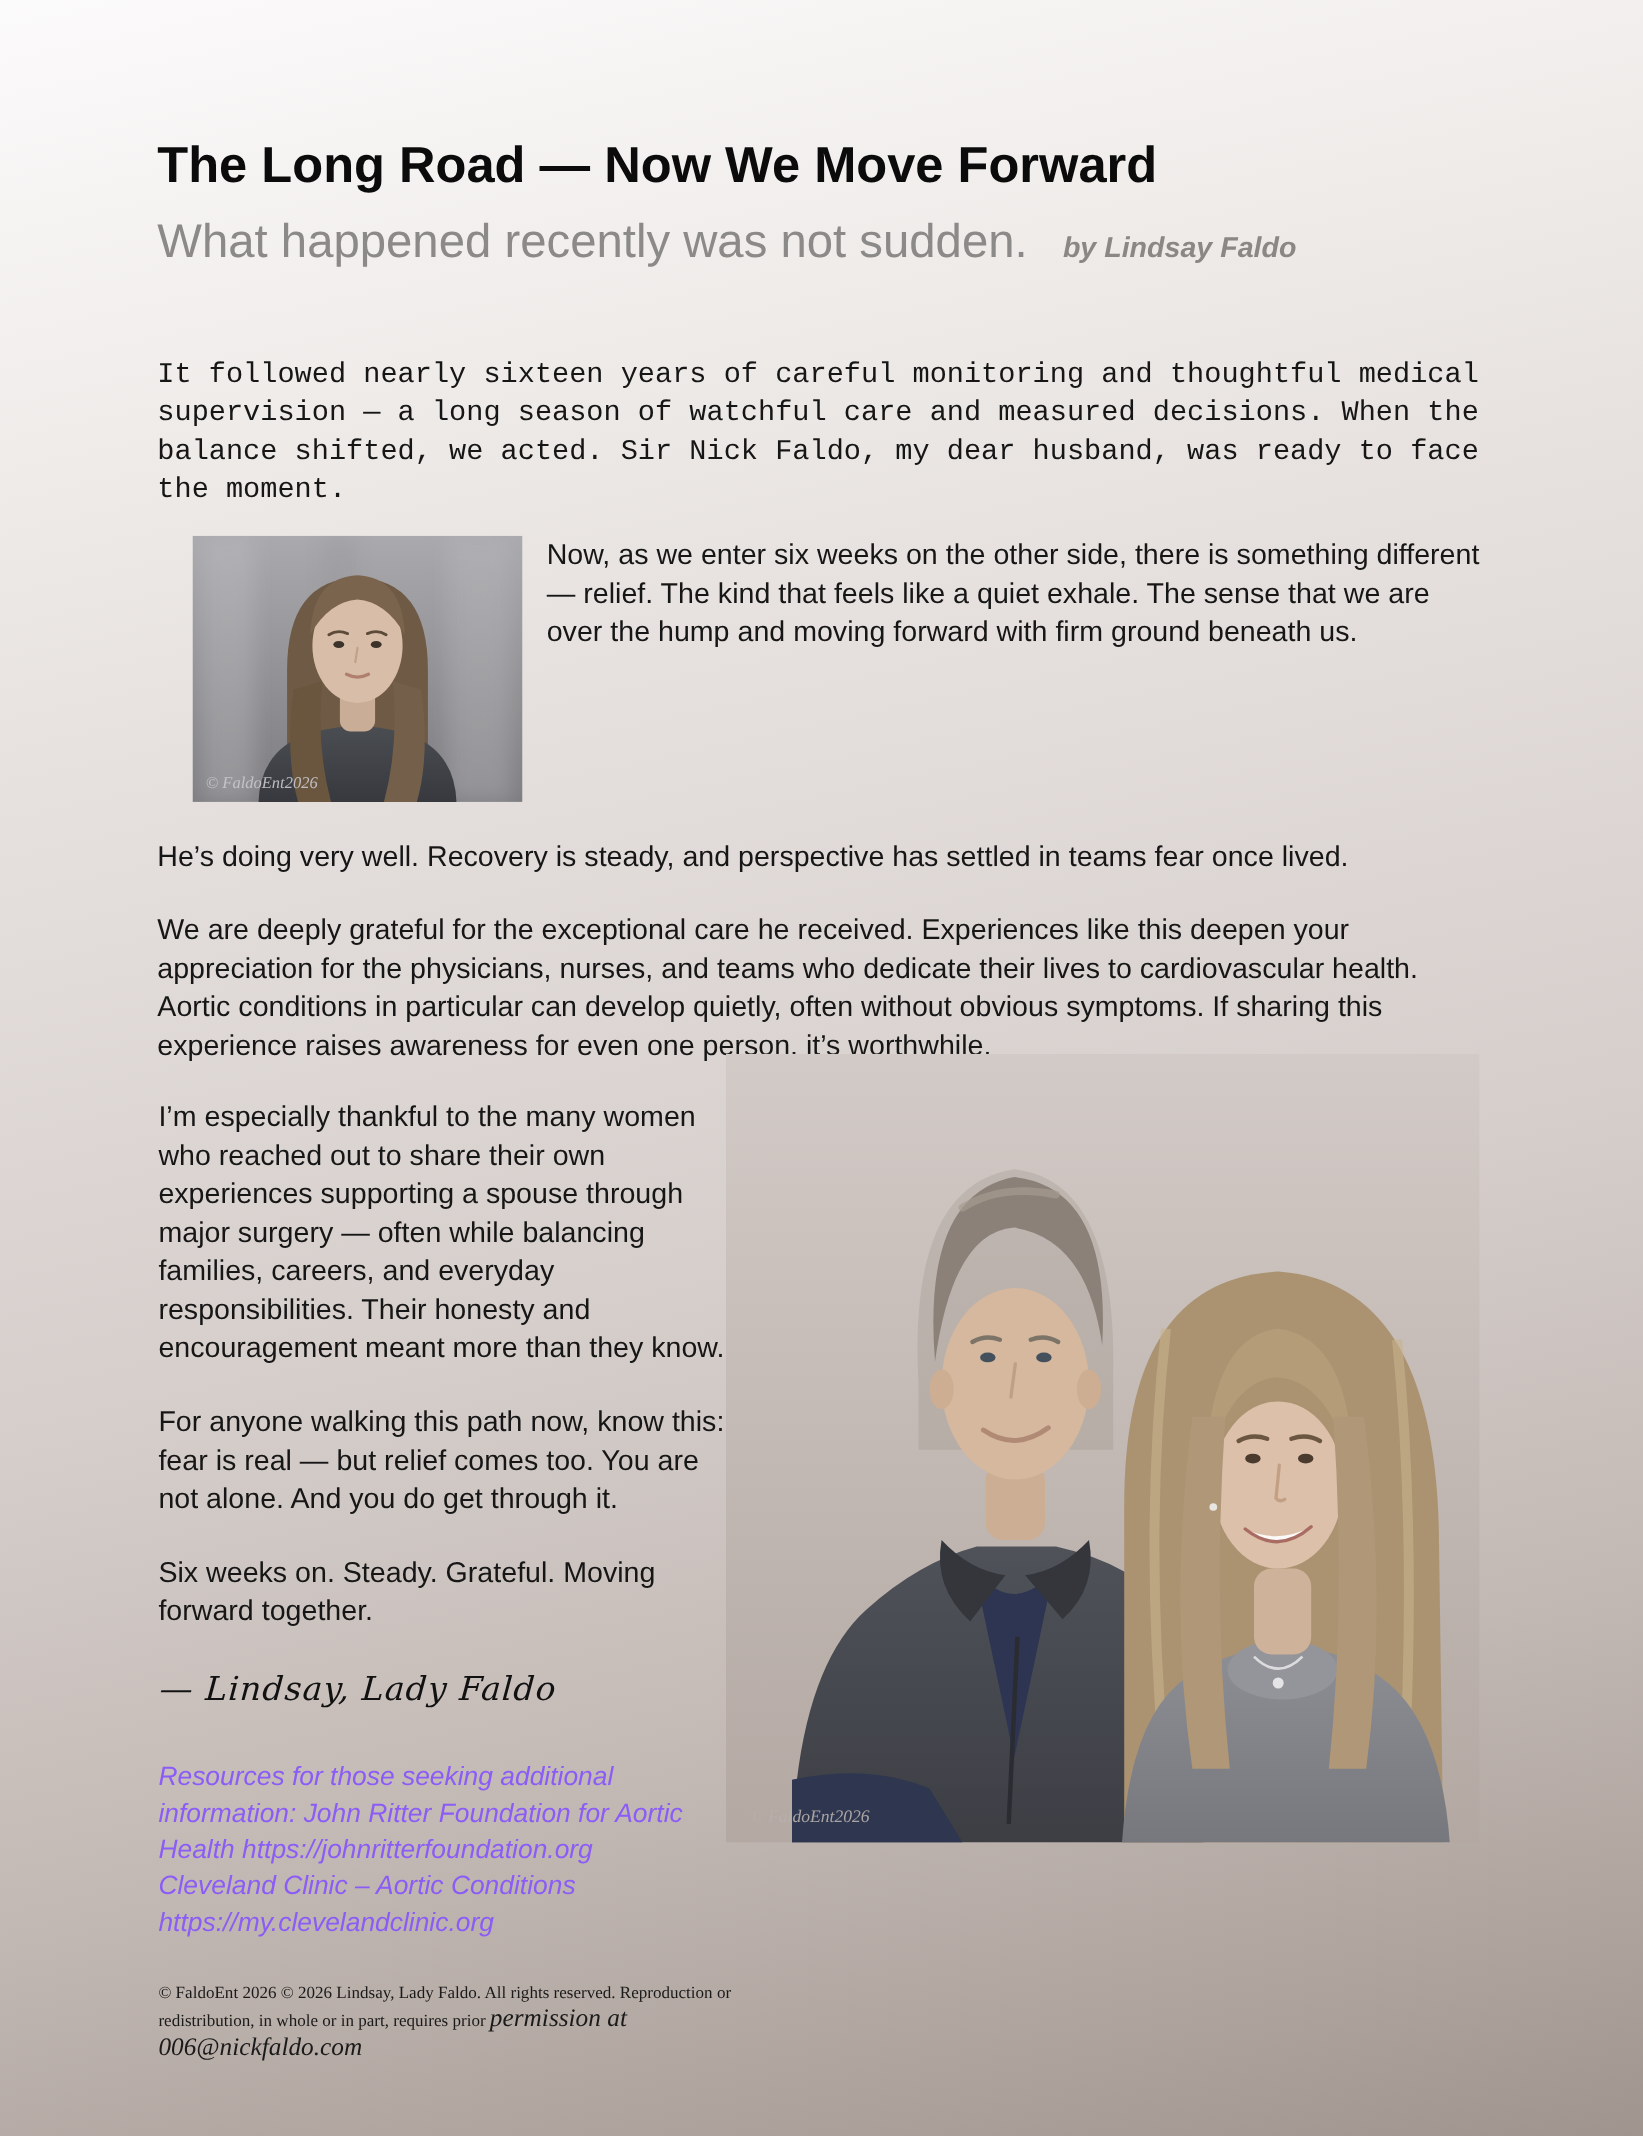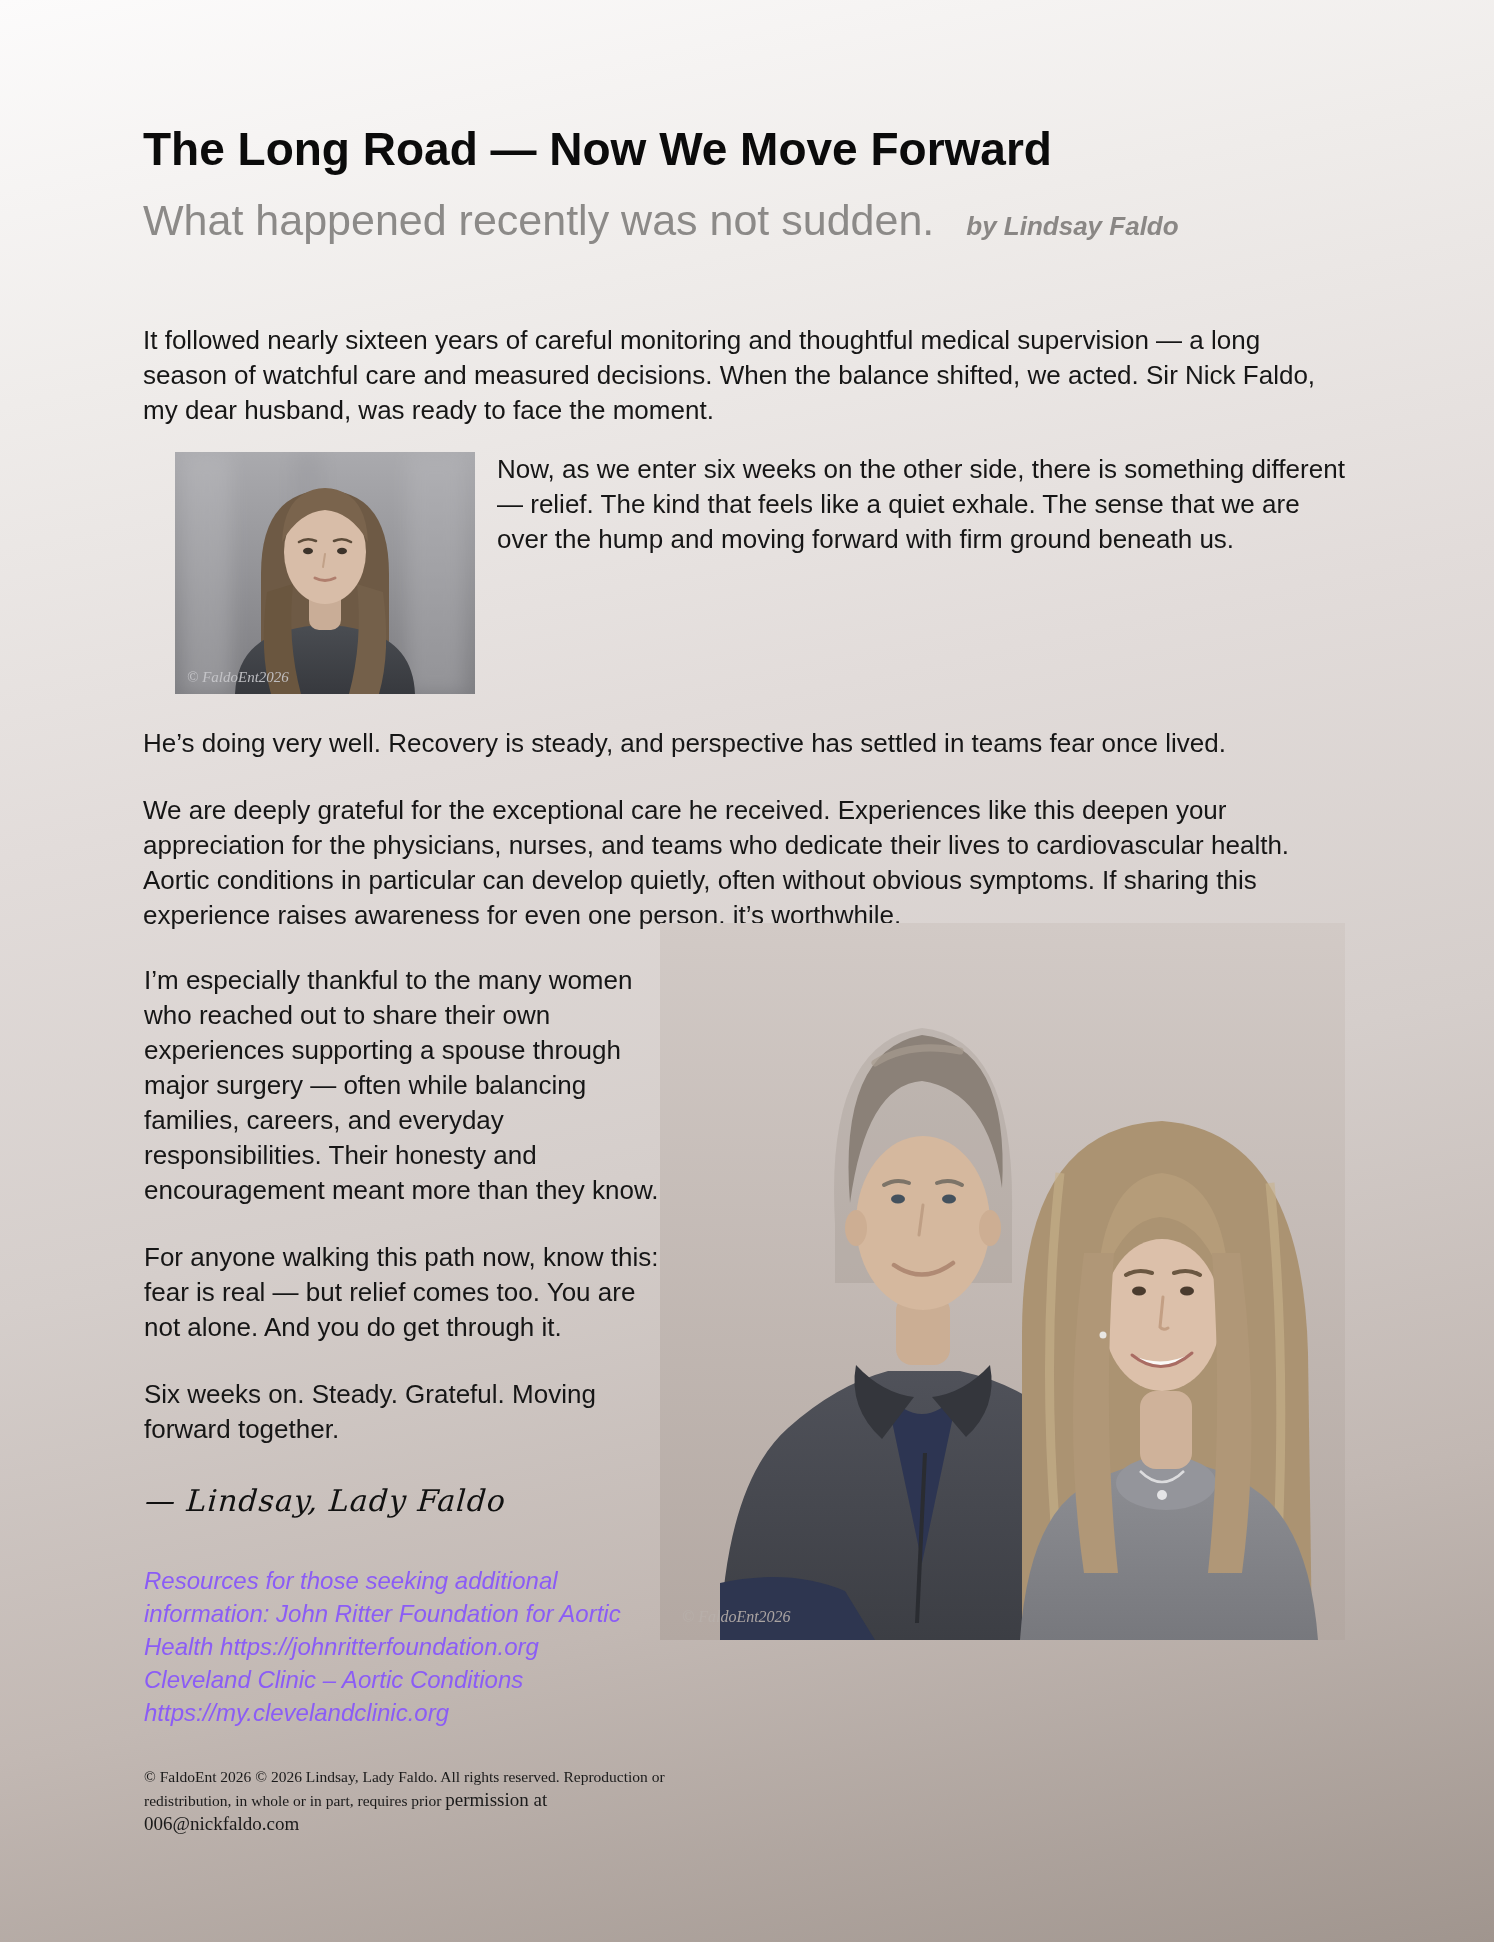--- a/index.html
+++ b/index.html
@@ -41,21 +41,21 @@
     font-weight: bold;
     font-style: italic;
     color: #8a8785;
     white-space: nowrap;
   }
   .body-text {
     font-size: 26px;
     line-height: 35px;
     color: #161616;
   }
-  .intro { margin-top: 78px; }
+  .intro { margin-top: 78px; font-family: Liberation Mono, monospace; }
   .media-row {
     margin-top: 24px;
     display: flex;
     align-items: flex-start;
   }
   .photo1-wrap {
     position: relative;
     margin-left: 32px;
     width: 300px; height: 242px;
     flex: 0 0 auto;
@@ -109,21 +109,21 @@
     width: 505px;
   }
   .footer {
     margin-top: 36px;
     font-family: "Liberation Serif", serif;
     font-size: 15.5px;
     line-height: 23px;
     color: #1a1a1a;
   }
   .footer div { white-space: nowrap; }
-  .footer .big { font-size: 19px; }
+  .footer .big { font-size: 23px; font-style: italic; }
 </style>
 </head>
 <body>
 
 <div class="page">
 
   <h1 class="title">The Long Road — Now We Move Forward</h1>
 
   <div class="subtitle-row">
     <div class="subtitle">What happened recently was not sudden.</div>

